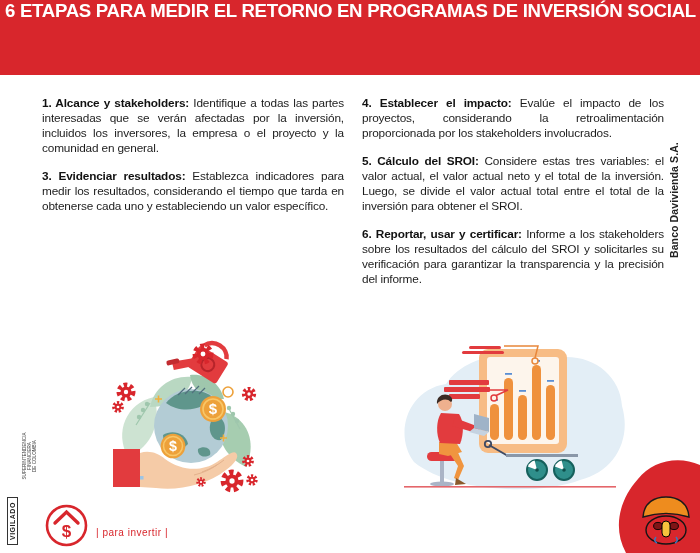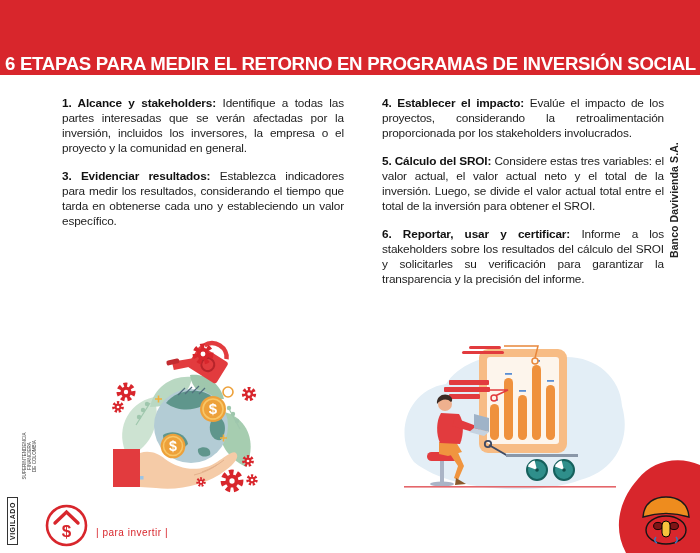--- a/index.html
+++ b/index.html
@@ -1,25 +1,25 @@
 <!DOCTYPE html>
 <html><head>
 <meta charset="utf-8">
 <style>
   html,body{margin:0;padding:0;background:#ffffff;}
   .canvas{position:relative;width:700px;height:553px;background:#ffffff;overflow:hidden;
           font-family:"Liberation Sans","DejaVu Sans",sans-serif;}
   
   .header{position:absolute;left:0;top:0;width:700px;height:75px;background:#d8262c;
-          display:flex;align-items:flex-end;justify-content:center;}
+          display:flex;align-items:flex-start;justify-content:center;}
   .header h1{margin:0;color:#fff;font-size:19px;font-weight:700;letter-spacing:-0.3px;
              transform:scaleX(0.98);white-space:nowrap;}
   
   .content{position:absolute;top:96px;left:42px;right:36px;display:flex;gap:18px;}
-  .col{flex:1;margin-left:20px;}
+  .col{flex:1;}
   .step{margin:0 0 13px 0;font-size:11.8px;line-height:15px;text-align:justify;
         color:#1c1c1c;letter-spacing:-0.15px;}
   .step b{font-weight:700;color:#111;}
   
   .illo-left{position:absolute;left:106px;top:337px;width:160px;height:161px;}
   .illo-right{position:absolute;left:392px;top:344px;width:234px;height:150px;}
   
   .brand{position:absolute;left:44px;top:503px;display:flex;align-items:center;gap:7px;}
   .brand-badge{width:45px;height:45px;}
   .brand-text{display:flex;flex-direction:column;line-height:1;}

